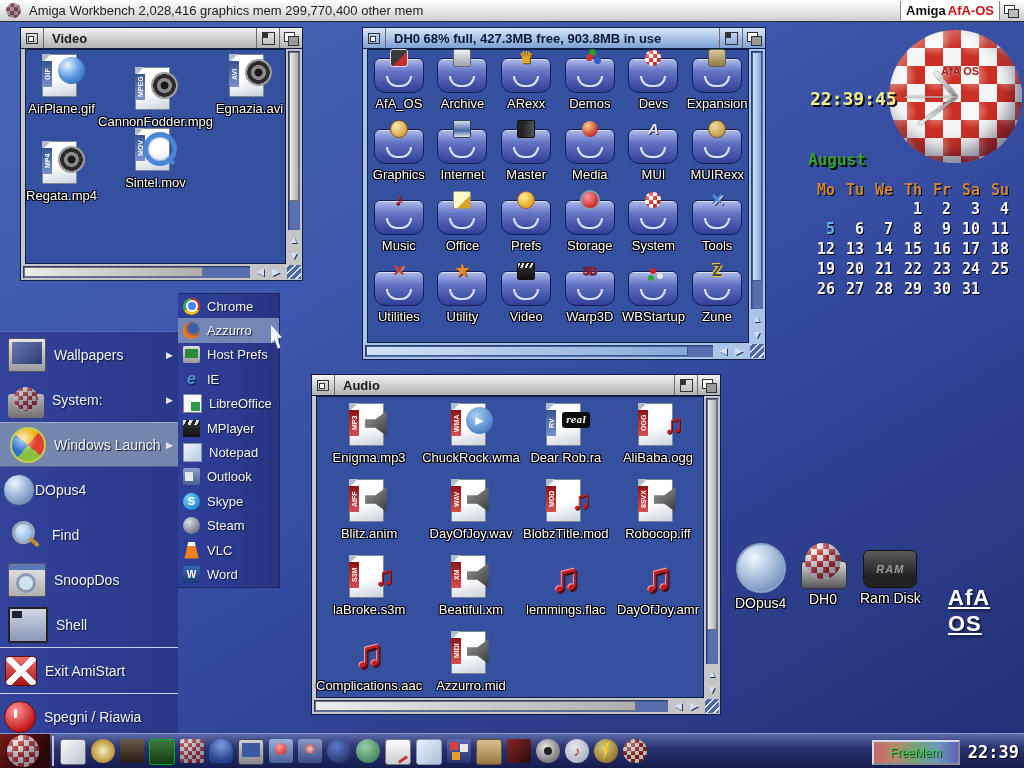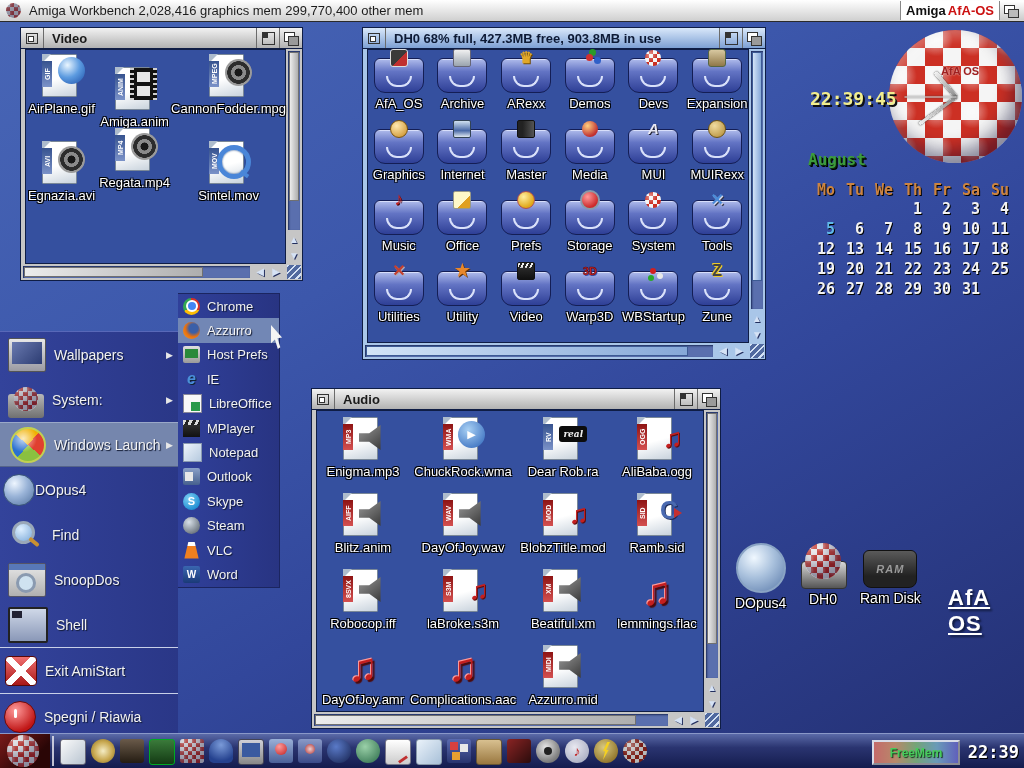--- a/index.html
+++ b/index.html
@@ -144,21 +144,21 @@
   .e-z:before{content:"Z";color:#444;font-size:16px;text-shadow:1px 1px 0 #e8c830,-1px -1px 0 #e8c830;}
 
   
   #winVideo{left:20px;top:27px;width:283px;height:254px;}
   #winVideo .grid{position:absolute;inset:21px 16px 16px 4px;display:grid;grid-template-columns:1fr 1fr 1fr;
     grid-auto-rows:74px;padding-top:4px;}
   #winVideo .cell:nth-child(even){margin-top:13px;}
   #winDH0{left:362px;top:27px;width:404px;height:333px;}
   #winDH0 .grid{position:absolute;inset:21px 16px 16px 4px;display:grid;grid-template-columns:repeat(6,1fr);
     grid-auto-rows:71px;padding-top:9px;}
-  #winAudio{left:311px;top:388px;width:410px;height:341px;}
+  #winAudio{left:311px;top:374px;width:410px;height:341px;}
   #winAudio .grid{position:absolute;inset:21px 16px 16px 4px;display:grid;grid-template-columns:repeat(4,1fr);
     grid-auto-rows:76px;padding-top:6px;}
 
   
   .digiclock{position:absolute;left:810px;top:88px;font-family:"DejaVu Sans Mono",monospace;
     font-size:18px;font-weight:bold;color:#f2ee8e;text-shadow:2px 2px 0 #101010;z-index:5;}
   .ballclock{position:absolute;left:889px;top:30px;width:133px;height:133px;background-size:36px 36px;z-index:5;}
   .ballclock .blabel{position:absolute;left:50%;top:26%;transform:translateX(-38%);font-size:11px;font-weight:bold;
     color:#a02020;text-shadow:0 0 2px #e8e8e8;}
   .hand{position:absolute;left:50%;top:50%;transform-origin:50% 100%;background:linear-gradient(#f0f0f0,#8a8a8a);
@@ -289,21 +289,21 @@
   .ti18{background:radial-gradient(circle at 40% 35%,#e8e8f0,#9aa0b8);border-radius:50%;color:#c02020;font-size:14px;font-weight:bold;text-align:center;line-height:24px;}
   .ti18:after{content:"♪";}
   .ti19{background:radial-gradient(circle at 40% 35%,#d8c880,#7a5a10);border-radius:50%;}
   .ti19:after{content:"";position:absolute;left:9px;top:3px;width:7px;height:18px;background:#f4d020;
     clip-path:polygon(60% 0,100% 0,45% 45%,80% 45%,0 100%,30% 52%,0 52%);}
   .ti20{background-image:radial-gradient(circle at 32% 28%,rgba(255,255,255,.4),rgba(255,255,255,0) 45%),
     repeating-conic-gradient(#7a1e16 0 90deg,#b8b8b8 0 180deg);background-size:100%,8px 8px;border-radius:50%;}
   .freemem{position:absolute;right:64px;top:6px;width:84px;height:21px;border:2px outset #d8dce8;
     background:linear-gradient(90deg,#c46a6a,#b8886a,#74a478,#6a9ab8,#6060bc);
     display:flex;align-items:center;justify-content:center;}
-  .freemem span{color:#46cc5a;font-size:12px;font-weight:bold;text-shadow:1px 1px 1px #103018;}
+  .freemem span{color:#46cc5a;font-size:12px;font-weight:normal;text-shadow:1px 1px 1px #103018;}
   .tclock{position:absolute;right:5px;top:8px;font-family:"DejaVu Sans Mono",monospace;font-size:17px;
     font-weight:bold;color:#fff;text-shadow:1px 1px 0 #000;}
 
   
   .cursor{position:absolute;left:271px;top:325px;width:17px;height:24px;z-index:60;background:#f4f4f4;
     clip-path:polygon(0 0,0 76%,23% 60%,40% 100%,55% 93%,38% 55%,65% 52%);
     filter:drop-shadow(1px 1px 0 #000) drop-shadow(-1px 0 0 #000);}
 </style>
 </head>
 <body>
@@ -343,28 +343,20 @@
         <span class="fico">
             <span class="page"></span>
             <span class="band band-b">GIF</span>
             <span class="g g-gif"></span>
           </span>
         <span class="lbl">AirPlane.gif</span>
       </div>
       <div class="cell">
         <span class="fico">
             <span class="page"></span>
-            <span class="band band-b">ANIM</span>
-            <span class="g g-film"></span>
-          </span>
-        <span class="lbl">Amiga.anim</span>
-      </div>
-      <div class="cell">
-        <span class="fico">
-            <span class="page"></span>
             <span class="band band-b">MPEG</span>
             <span class="g g-reel"></span>
           </span>
         <span class="lbl">CannonFodder.mpg</span>
       </div>
       <div class="cell">
         <span class="fico">
             <span class="page"></span>
             <span class="band band-b">AVI</span>
             <span class="g g-reel"></span>
@@ -727,28 +719,20 @@
           </span>
           <span class="lbl">DayOfJoy.wav</span>
         </div>
       <div class="cell">
           <span class="fico">
             <span class="page"></span>
             <span class="band band-r">MOD</span>
             <span class="g g-notes"></span>
           </span>
           <span class="lbl">BlobzTitle.mod</span>
-        </div>
-      <div class="cell">
-          <span class="fico">
-            <span class="page"></span>
-            <span class="band band-r">SID</span>
-            <span class="g g-sid"></span>
-          </span>
-          <span class="lbl">Ramb.sid</span>
         </div>
       <div class="cell">
           <span class="fico">
             <span class="page"></span>
             <span class="band band-r">8SVX</span>
             <span class="g g-spk"></span>
           </span>
           <span class="lbl">Robocop.iff</span>
         </div>
       <div class="cell">

